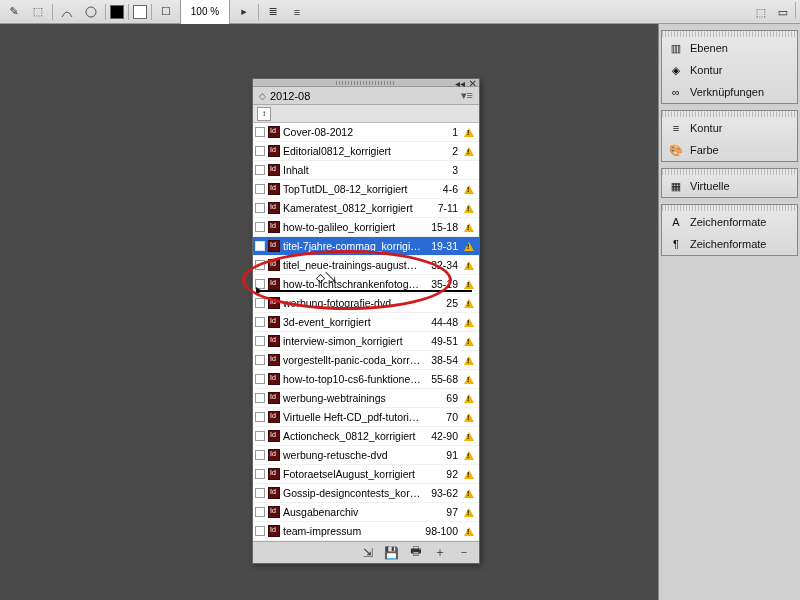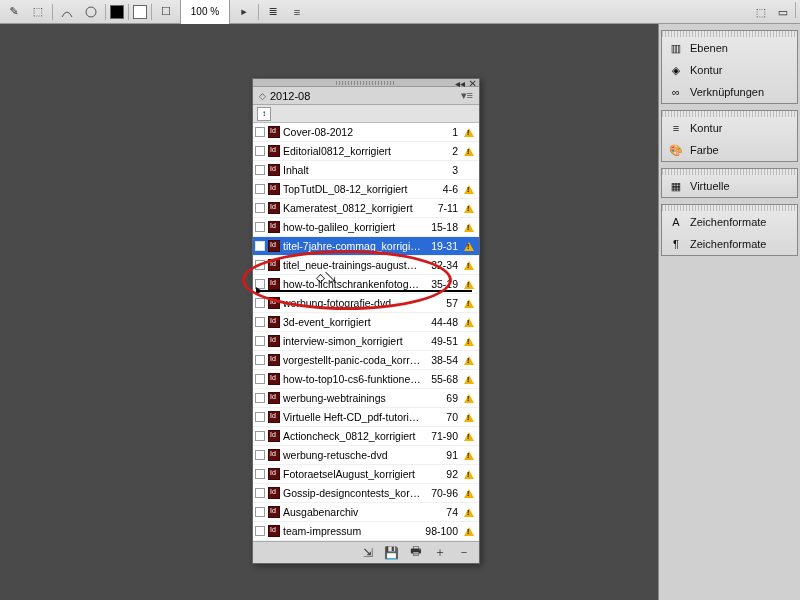--- a/index.html
+++ b/index.html
@@ -236,21 +236,21 @@
         <div class="name">how-to-lichtschrankenfotografie_korrigiert</div>
         <div class="pages">35-19</div>
         <div class="warn">
           <div class="warn-tri"></div>
         </div>
       </div>
       <div class="doc-row">
         <div class="check"></div>
         <div class="id-icon"></div>
         <div class="name">werbung-fotografie-dvd</div>
-        <div class="pages">57</div>
+        <div class="pages">25</div>
         <div class="warn">
           <div class="warn-tri"></div>
         </div>
       </div>
       <div class="doc-row">
         <div class="check"></div>
         <div class="id-icon"></div>
         <div class="name">3d-event_korrigiert</div>
         <div class="pages">44-48</div>
         <div class="warn">
@@ -299,21 +299,21 @@
         <div class="name">Virtuelle Heft-CD_pdf-tutorial_korrigiert</div>
         <div class="pages">70</div>
         <div class="warn">
           <div class="warn-tri"></div>
         </div>
       </div>
       <div class="doc-row">
         <div class="check"></div>
         <div class="id-icon"></div>
         <div class="name">Actioncheck_0812_korrigiert</div>
-        <div class="pages">71-90</div>
+        <div class="pages">42-90</div>
         <div class="warn">
           <div class="warn-tri"></div>
         </div>
       </div>
       <div class="doc-row">
         <div class="check"></div>
         <div class="id-icon"></div>
         <div class="name">werbung-retusche-dvd</div>
         <div class="pages">91</div>
         <div class="warn">
@@ -326,30 +326,30 @@
         <div class="name">FotoraetselAugust_korrigiert</div>
         <div class="pages">92</div>
         <div class="warn">
           <div class="warn-tri"></div>
         </div>
       </div>
       <div class="doc-row">
         <div class="check"></div>
         <div class="id-icon"></div>
         <div class="name">Gossip-designcontests_korrigiert</div>
-        <div class="pages">70-96</div>
+        <div class="pages">93-62</div>
         <div class="warn">
           <div class="warn-tri"></div>
         </div>
       </div>
       <div class="doc-row">
         <div class="check"></div>
         <div class="id-icon"></div>
         <div class="name">Ausgabenarchiv</div>
-        <div class="pages">74</div>
+        <div class="pages">97</div>
         <div class="warn">
           <div class="warn-tri"></div>
         </div>
       </div>
       <div class="doc-row">
         <div class="check"></div>
         <div class="id-icon"></div>
         <div class="name">team-impressum</div>
         <div class="pages">98-100</div>
         <div class="warn">

